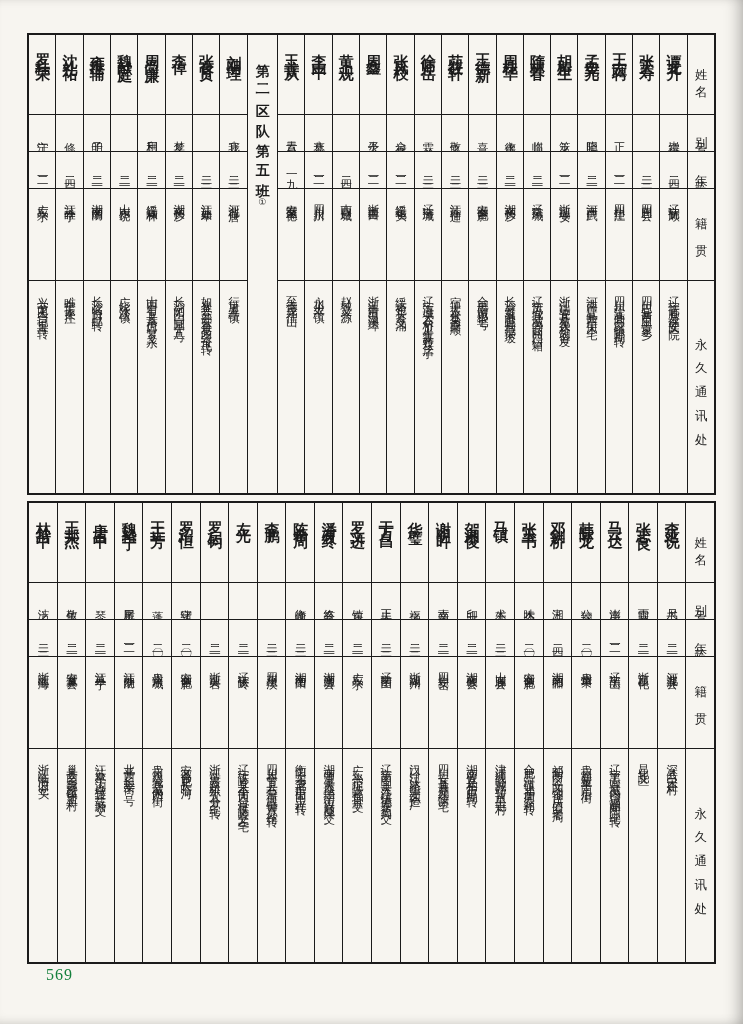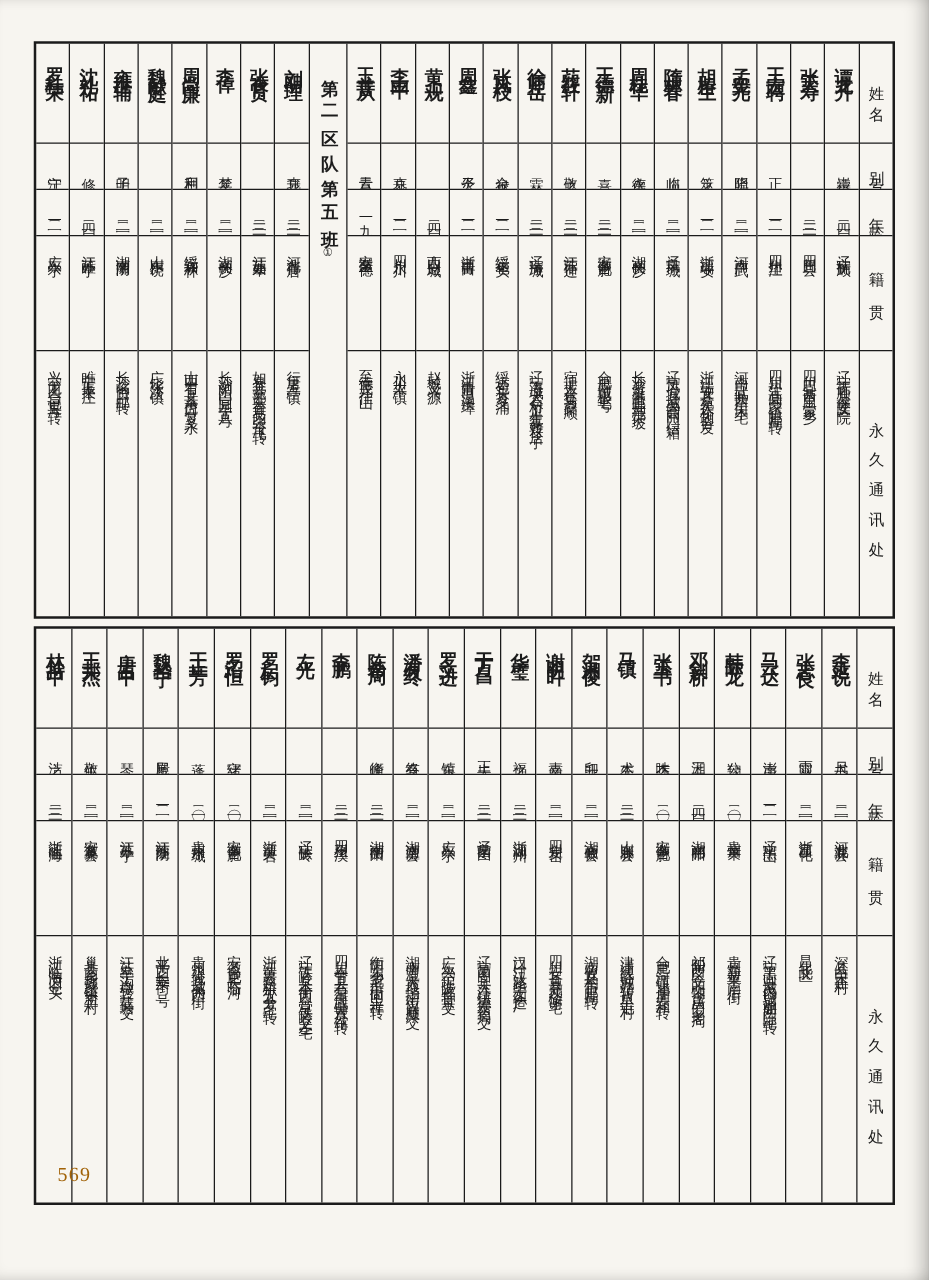--- a/index.html
+++ b/index.html
@@ -100,24 +100,24 @@
   
   .hd { font-weight:normal; font-size:12.5px; justify-content:center; padding:0; }
   .hd-name    { letter-spacing:16px; }
   .hd-alias   { letter-spacing:6px; }
   .hd-age     { letter-spacing:6px; }
   .hd-native  { letter-spacing:28px; }
   .hd-address { letter-spacing:24px; line-height:normal; }
 
   .page-number {
     position:absolute;
-    left:46px; top:932px;
+    left:46px; top:966px;
     font-size:16px;
     letter-spacing:1px;
-    color:#a16207;
+    color:#15803d;
   }
 </style>
 </head>
 <body>
 
 <div class="page">
   <div class="rtable" id="table-top">
       <div class="col col-h">
         <div class="cell c-name hd hd-name">
           <span>姓名</span>

